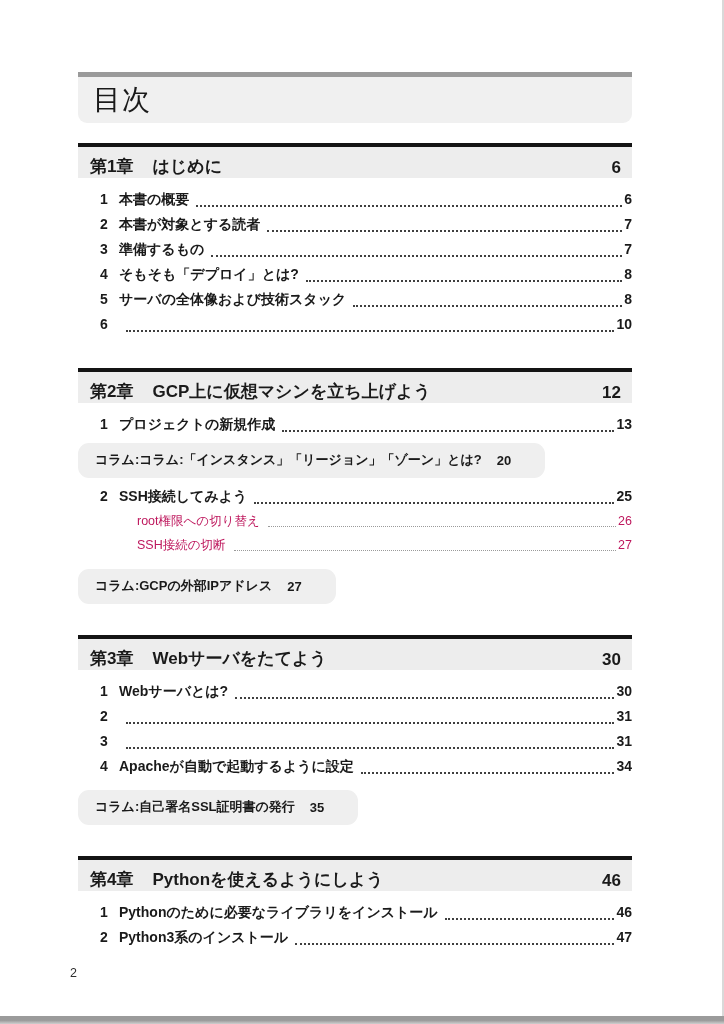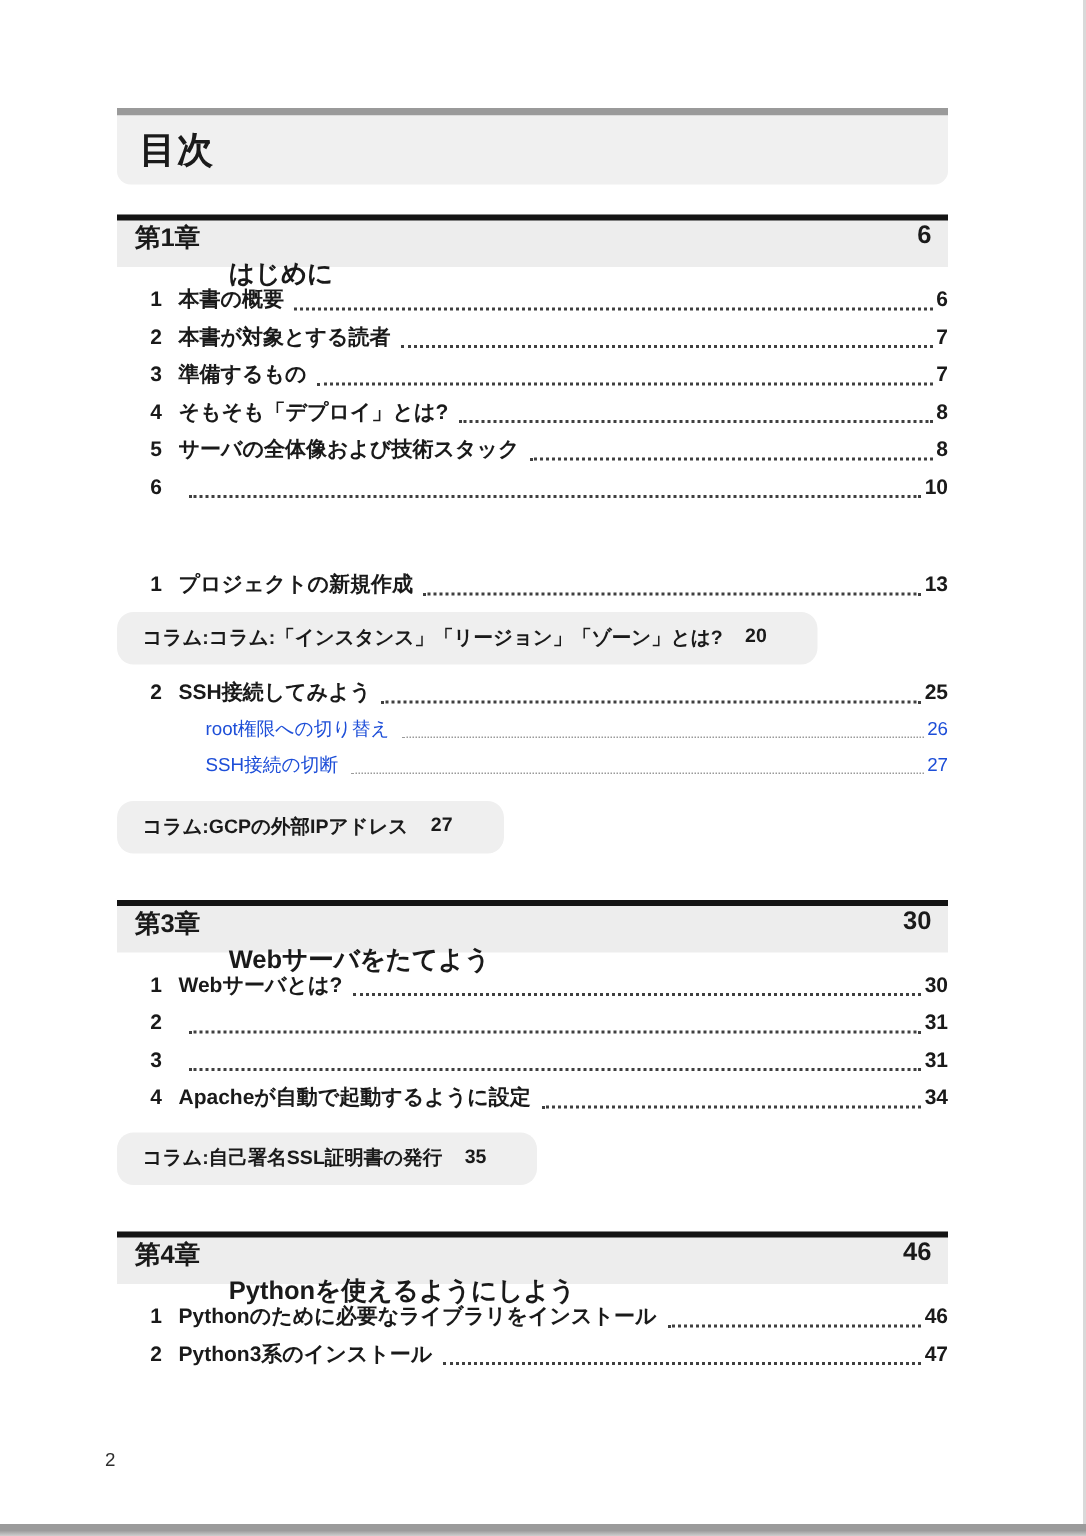--- a/index.html
+++ b/index.html
@@ -37,34 +37,34 @@
     background: #f0f0f0;
     border-radius: 0 0 9px 9px;
     height: 46px;
     display: flex;
     align-items: center;
     padding-left: 15px;
     margin-bottom: 20px;
   }
   .doc-title {
     margin: 0;
-    font-size: 24px;
-    font-weight: 700;
+    font-size: 28px;
+    font-weight: 400;
     letter-spacing: 1px;
   }
 
   .chapter { margin-top: 31px; }
   .chapter.first { margin-top: 0; }
 
   .chapter-header {
     border-top: 4px solid #141414;
     background: #ededed;
     height: 31px;
     display: flex;
-    align-items: flex-start;
+    align-items: flex-end;
     padding: 0 11px 0 12px;
     font-size: 17px;
     font-weight: 700;
   }
   .ch-label { margin-right: 19px; white-space: nowrap; }
   .ch-title { white-space: nowrap; margin-top: 24px; }
   .ch-page  { margin-left: auto; }
 
   .entries { padding-top: 9px; }
 
@@ -84,38 +84,38 @@
     border-bottom: 2px dotted #3f3f3f;
     margin: 0 2px 5px 7px;
   }
   .row .pg { flex: none; }
 
   .row.sub {
     padding-left: 59px;
     font-size: 12.5px;
     font-weight: 400;
     line-height: 24px;
-    color: #1d4ed8;
+    color: #be185d;
   }
   .row.sub .leader {
     border-bottom: 1.5px dotted #9a9a9a;
     margin: 0 2px 6px 8px;
   }
 
   .colnote {
     width: max-content;
     max-width: 100%;
     background: #efefef;
     border-radius: 11px;
     padding: 8px 34px 9px 17px;
     margin: 6px 0 6px 0;
     font-size: 13px;
     font-weight: 700;
     display: flex;
-    align-items: flex-start;
+    align-items: center;
   }
   .colnote .cpg { margin-left: 15px; }
 
   .folio {
     position: absolute;
     left: 70px;
     top: 966px;
     font-size: 12.5px;
     color: #2e2e2e;
   }
@@ -169,20 +169,25 @@
         </div>
         <div class="row">
           <span class="num">6</span>
           <span class="leader"></span>
           <span class="pg">10</span>
         </div>
       </div>
     </section>
 
     <section class="chapter">
+      <div class="chapter-header">
+        <span class="ch-label">第2章</span>
+        <span class="ch-title">GCP上に仮想マシンを立ち上げよう</span>
+        <span class="ch-page">12</span>
+      </div>
       <div class="entries">
         <div class="row">
           <span class="num">1</span>
           <span class="ttl">プロジェクトの新規作成</span>
           <span class="leader"></span>
           <span class="pg">13</span>
         </div>
         <div class="colnote">
           <span>コラム:コラム:「インスタンス」「リージョン」「ゾーン」とは?</span>
           <span class="cpg">20</span>

